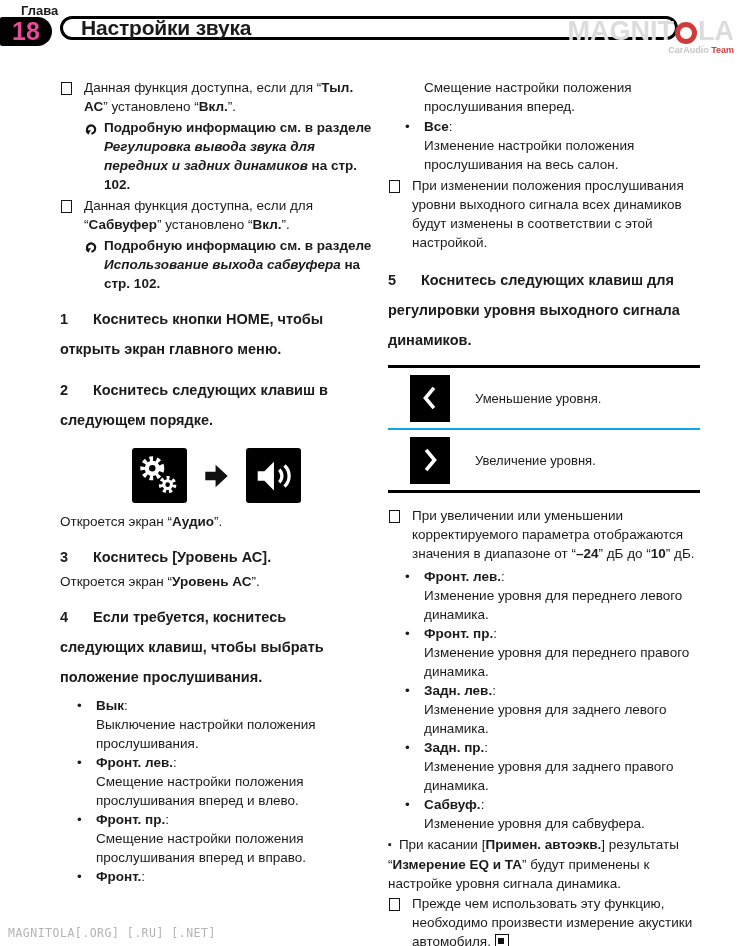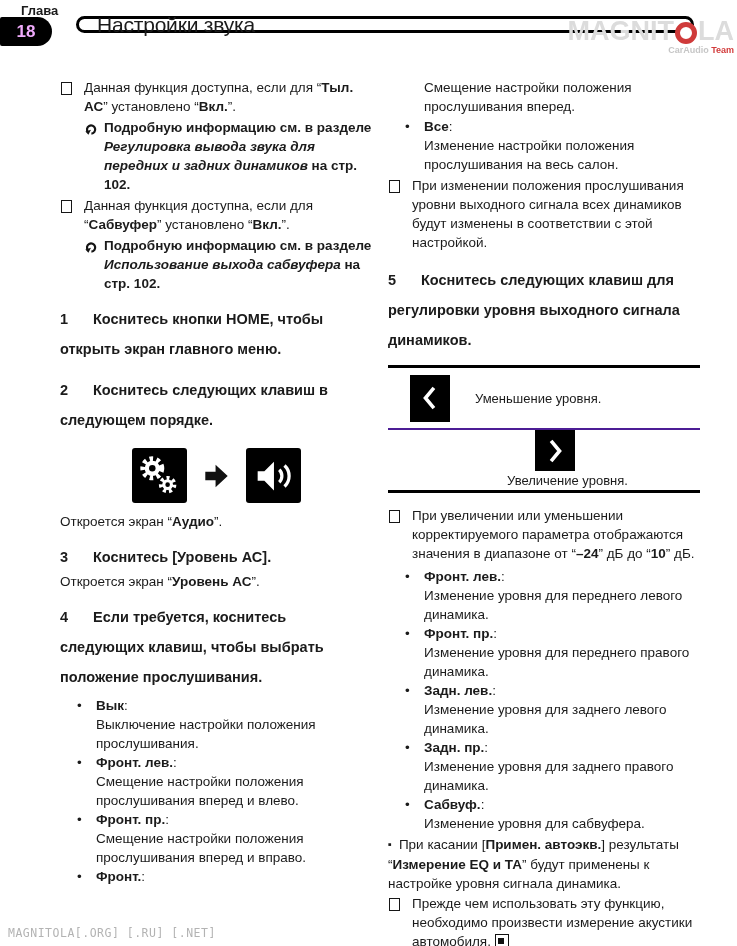--- a/index.html
+++ b/index.html
@@ -3,26 +3,26 @@
 <meta charset="utf-8">
 <style>
   html,body{margin:0;padding:0;background:#e8e8e8;}
   .page{position:relative;width:737px;height:946px;background:#ffffff;overflow:hidden;
         font-family:"Liberation Sans",sans-serif;color:#1b1b1b;}
   .sb{font-weight:700;}
   .si{font-style:italic;}
 
   
   .chapter-label{position:absolute;left:21px;top:3px;font-size:13px;font-weight:700;}
-  .chapter-num{position:absolute;left:0;top:17px;width:52px;height:29px;background:#000;color:#f0abfc;
-               font-size:17px;font-weight:700;text-align:center;line-height:29px;
+  .chapter-num{position:absolute;left:0;top:17px;width:52px;height:29px;background:#000;color:#ec4899;
+               font-size:25px;font-weight:700;text-align:center;line-height:29px;
                border-radius:2px 15px 15px 2px;}
-  .title-pill{position:absolute;left:76px;top:16px;width:618px;height:17px;border:3px solid #000;
+  .title-pill{position:absolute;left:60px;top:16px;width:618px;height:24px;border:3px solid #000;
               border-radius:18px;box-sizing:border-box;display:flex;align-items:center;
-              padding-left:18px;font-size:21px;font-weight:400;letter-spacing:-0.2px;background:transparent;}
+              padding-left:18px;font-size:21px;font-weight:700;letter-spacing:-0.2px;background:transparent;}
   .watermark{position:absolute;right:3px;top:18px;text-align:right;z-index:5;}
   .wm-brand{font-size:27px;font-weight:700;color:#dcdcdc;line-height:26px;white-space:nowrap;}
   .wm-o{display:inline-block;width:12px;height:12px;border:5px solid #cf3a3a;border-radius:50%;
         position:relative;top:4px;margin:0 1px;background:#fff;}
   .wm-team{font-size:9px;font-weight:700;color:#c6c6c6;margin-top:1px;}
   .wm-team .red{color:#d23c3c;}
 
   
   .col{position:absolute;top:78px;width:312px;font-size:13.5px;line-height:19px;}
   .col-left{left:60px;}
@@ -60,21 +60,21 @@
   
   .blist{list-style:none;margin:4px 0 0 0;padding:0 0 0 17px;}
   .bullet{position:relative;padding-left:19px;}
   .b-dot{position:absolute;left:0;top:0;}
 
   .cont-para{margin:0;padding-left:36px;}
 
   
   .level-table{border-top:3px solid #000;border-bottom:3px solid #000;margin:10px 0 0 0;}
   .lt-row{display:flex;align-items:center;height:60px;padding-left:22px;}
-  .lt-row + .lt-row{border-top:2px solid #4c1d95;flex-direction:column;}
+  .lt-row + .lt-row{border-top:2px solid #0ea5e9;}
   .lt-label{margin-left:25px;font-size:13px;}
 
   .sqpara{margin:2px 0 0 0;}
   .sq{font-size:11px;margin-right:7px;position:relative;top:-1px;}
 
   .end-marker{display:inline-block;width:12px;height:12px;border:1.4px solid #111;margin-left:4px;
               position:relative;top:2px;}
   .end-marker::after{content:"";position:absolute;left:2.5px;top:2.5px;width:6px;height:6px;background:#111;}
 
   .footer-wm{position:absolute;left:8px;bottom:6px;font-family:"DejaVu Sans Mono",monospace;

